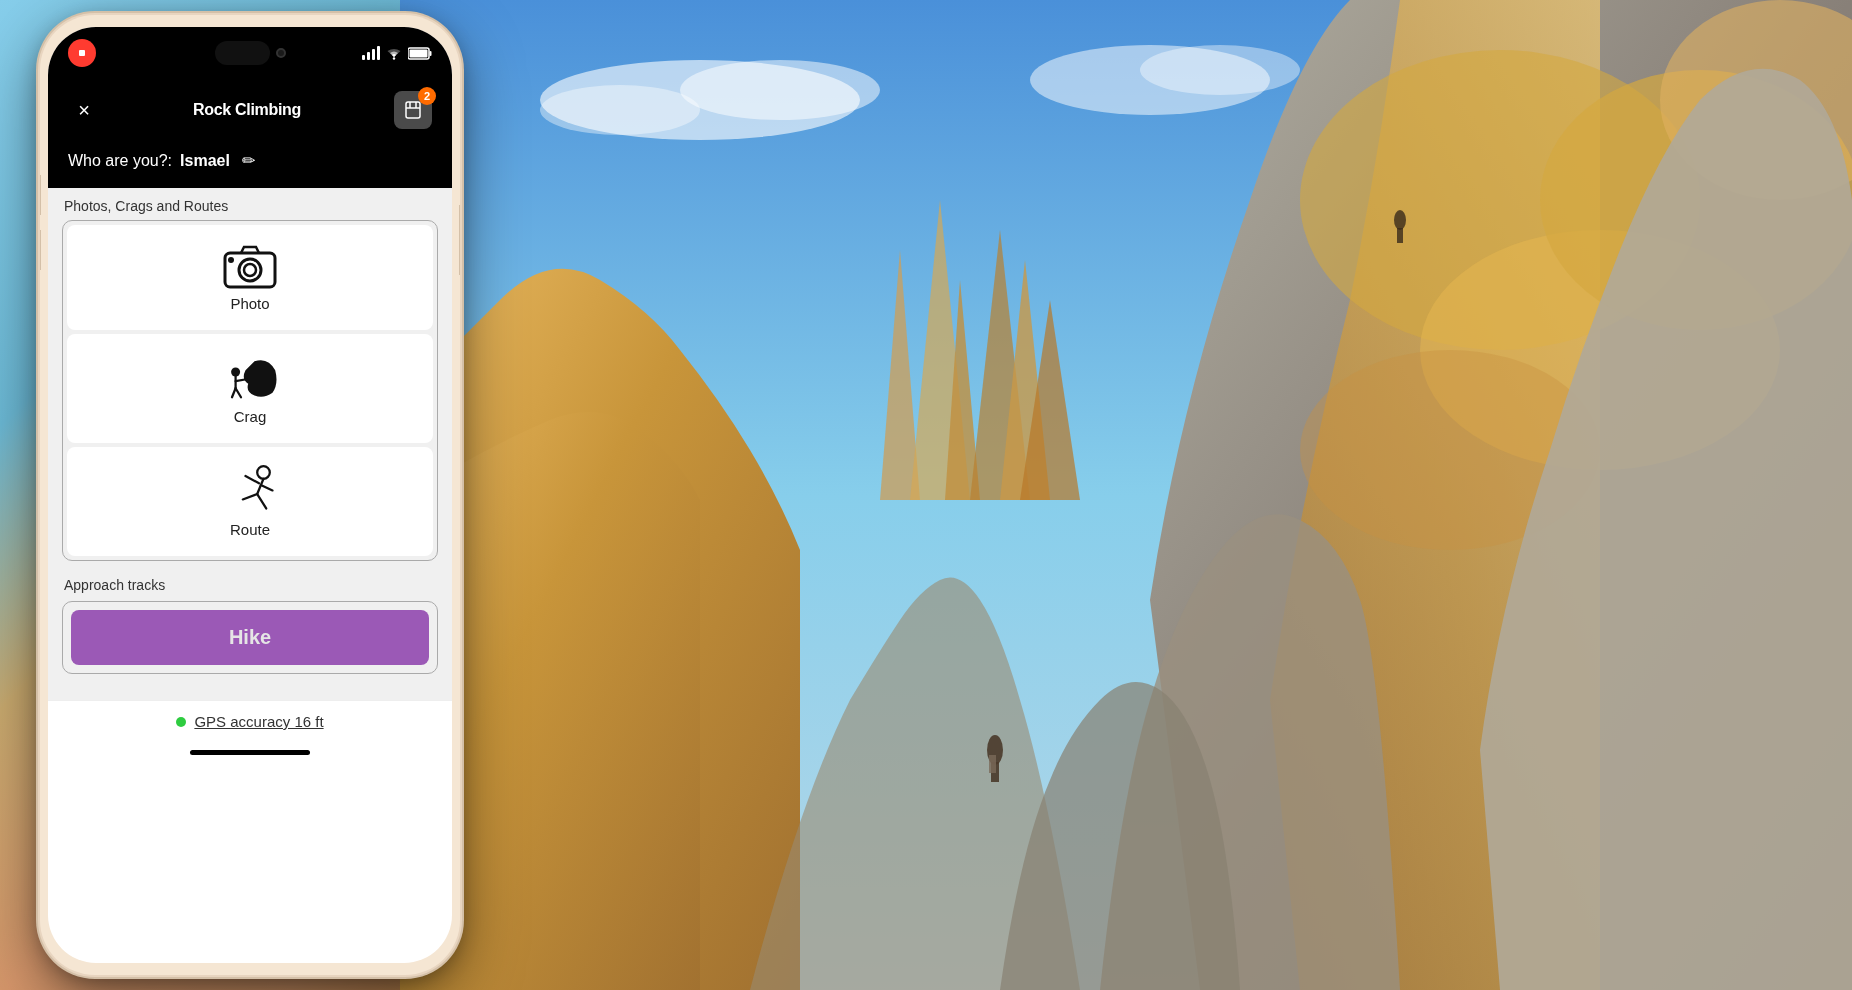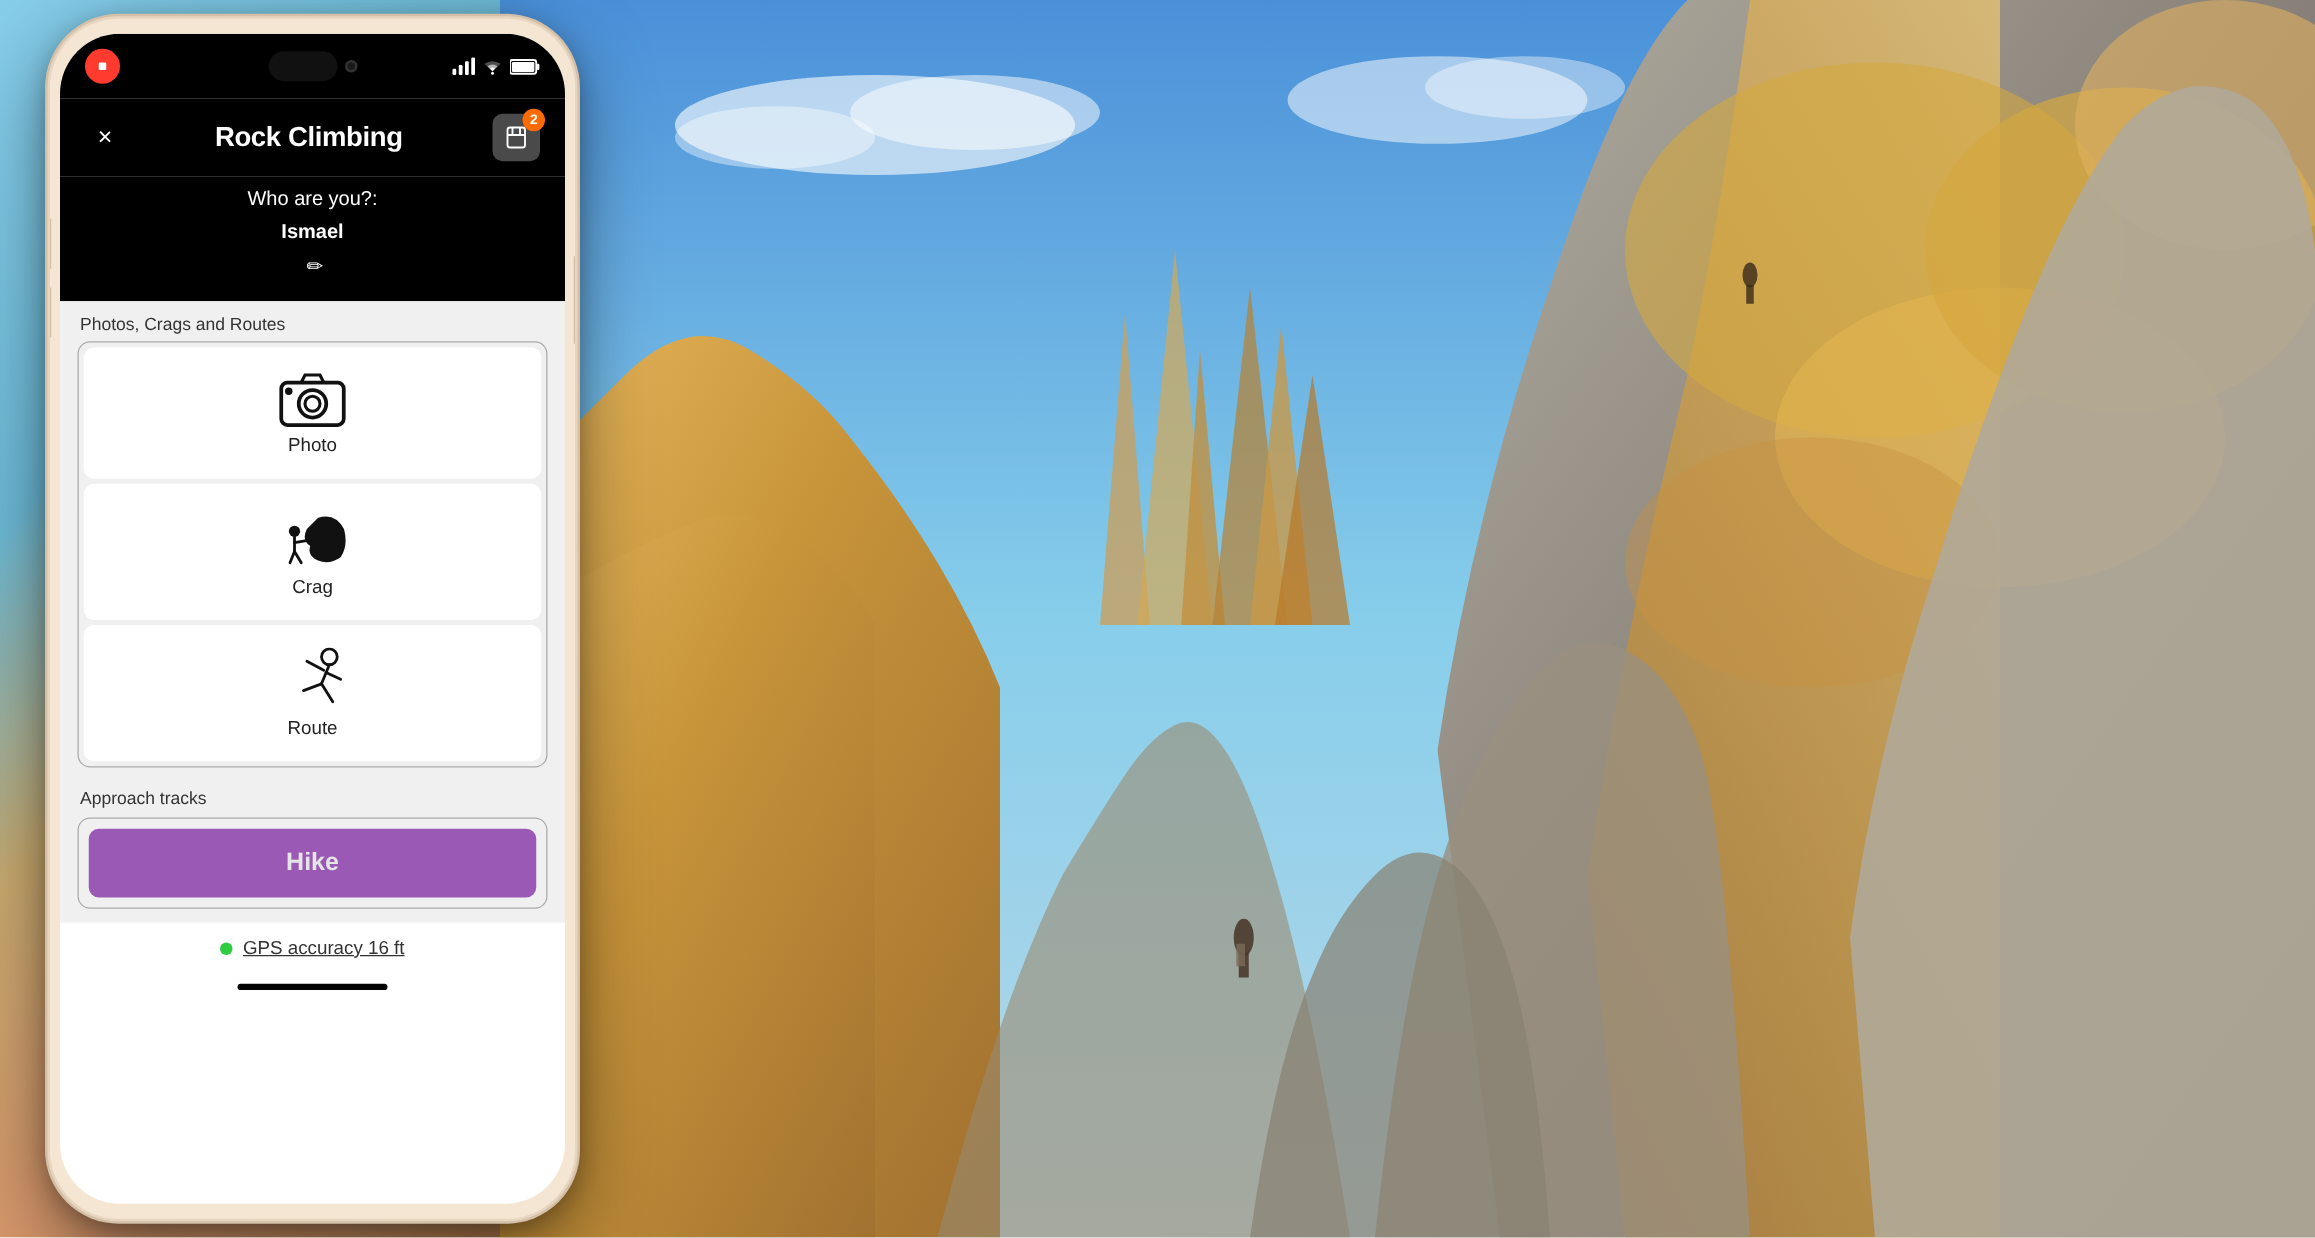--- a/index.html
+++ b/index.html
@@ -176,21 +176,21 @@
       cursor: pointer;
       width: 32px;
       height: 32px;
       display: flex;
       align-items: center;
       justify-content: center;
     }
 
     .app-title {
       color: white;
-      font-size: 22px;
+      font-size: 16px;
       font-weight: 700;
       letter-spacing: -0.3px;
     }
 
     .notification-btn {
       width: 38px;
       height: 38px;
       background: #4A4A4A;
       border-radius: 8px;
       display: flex;
@@ -215,21 +215,20 @@
       justify-content: center;
     }
 
     
     .user-row {
       background: #000;
       padding: 10px 20px 18px;
       display: flex;
       align-items: center;
       gap: 8px;
-      flex-direction: column;
     }
 
     .user-label {
       color: white;
       font-size: 16px;
     }
 
     .user-name {
       color: white;
       font-size: 16px;
@@ -294,20 +293,21 @@
       font-weight: 400;
     }
 
     
     .camera-svg, .route-svg, .crag-svg {
       margin-bottom: 6px;
     }
 
     
     .approach-section {
+      margin-bottom: 16px;
     }
 
     .approach-label {
       font-size: 14px;
       color: #333;
       margin-bottom: 8px;
       padding-left: 2px;
     }
 
     .approach-box {

